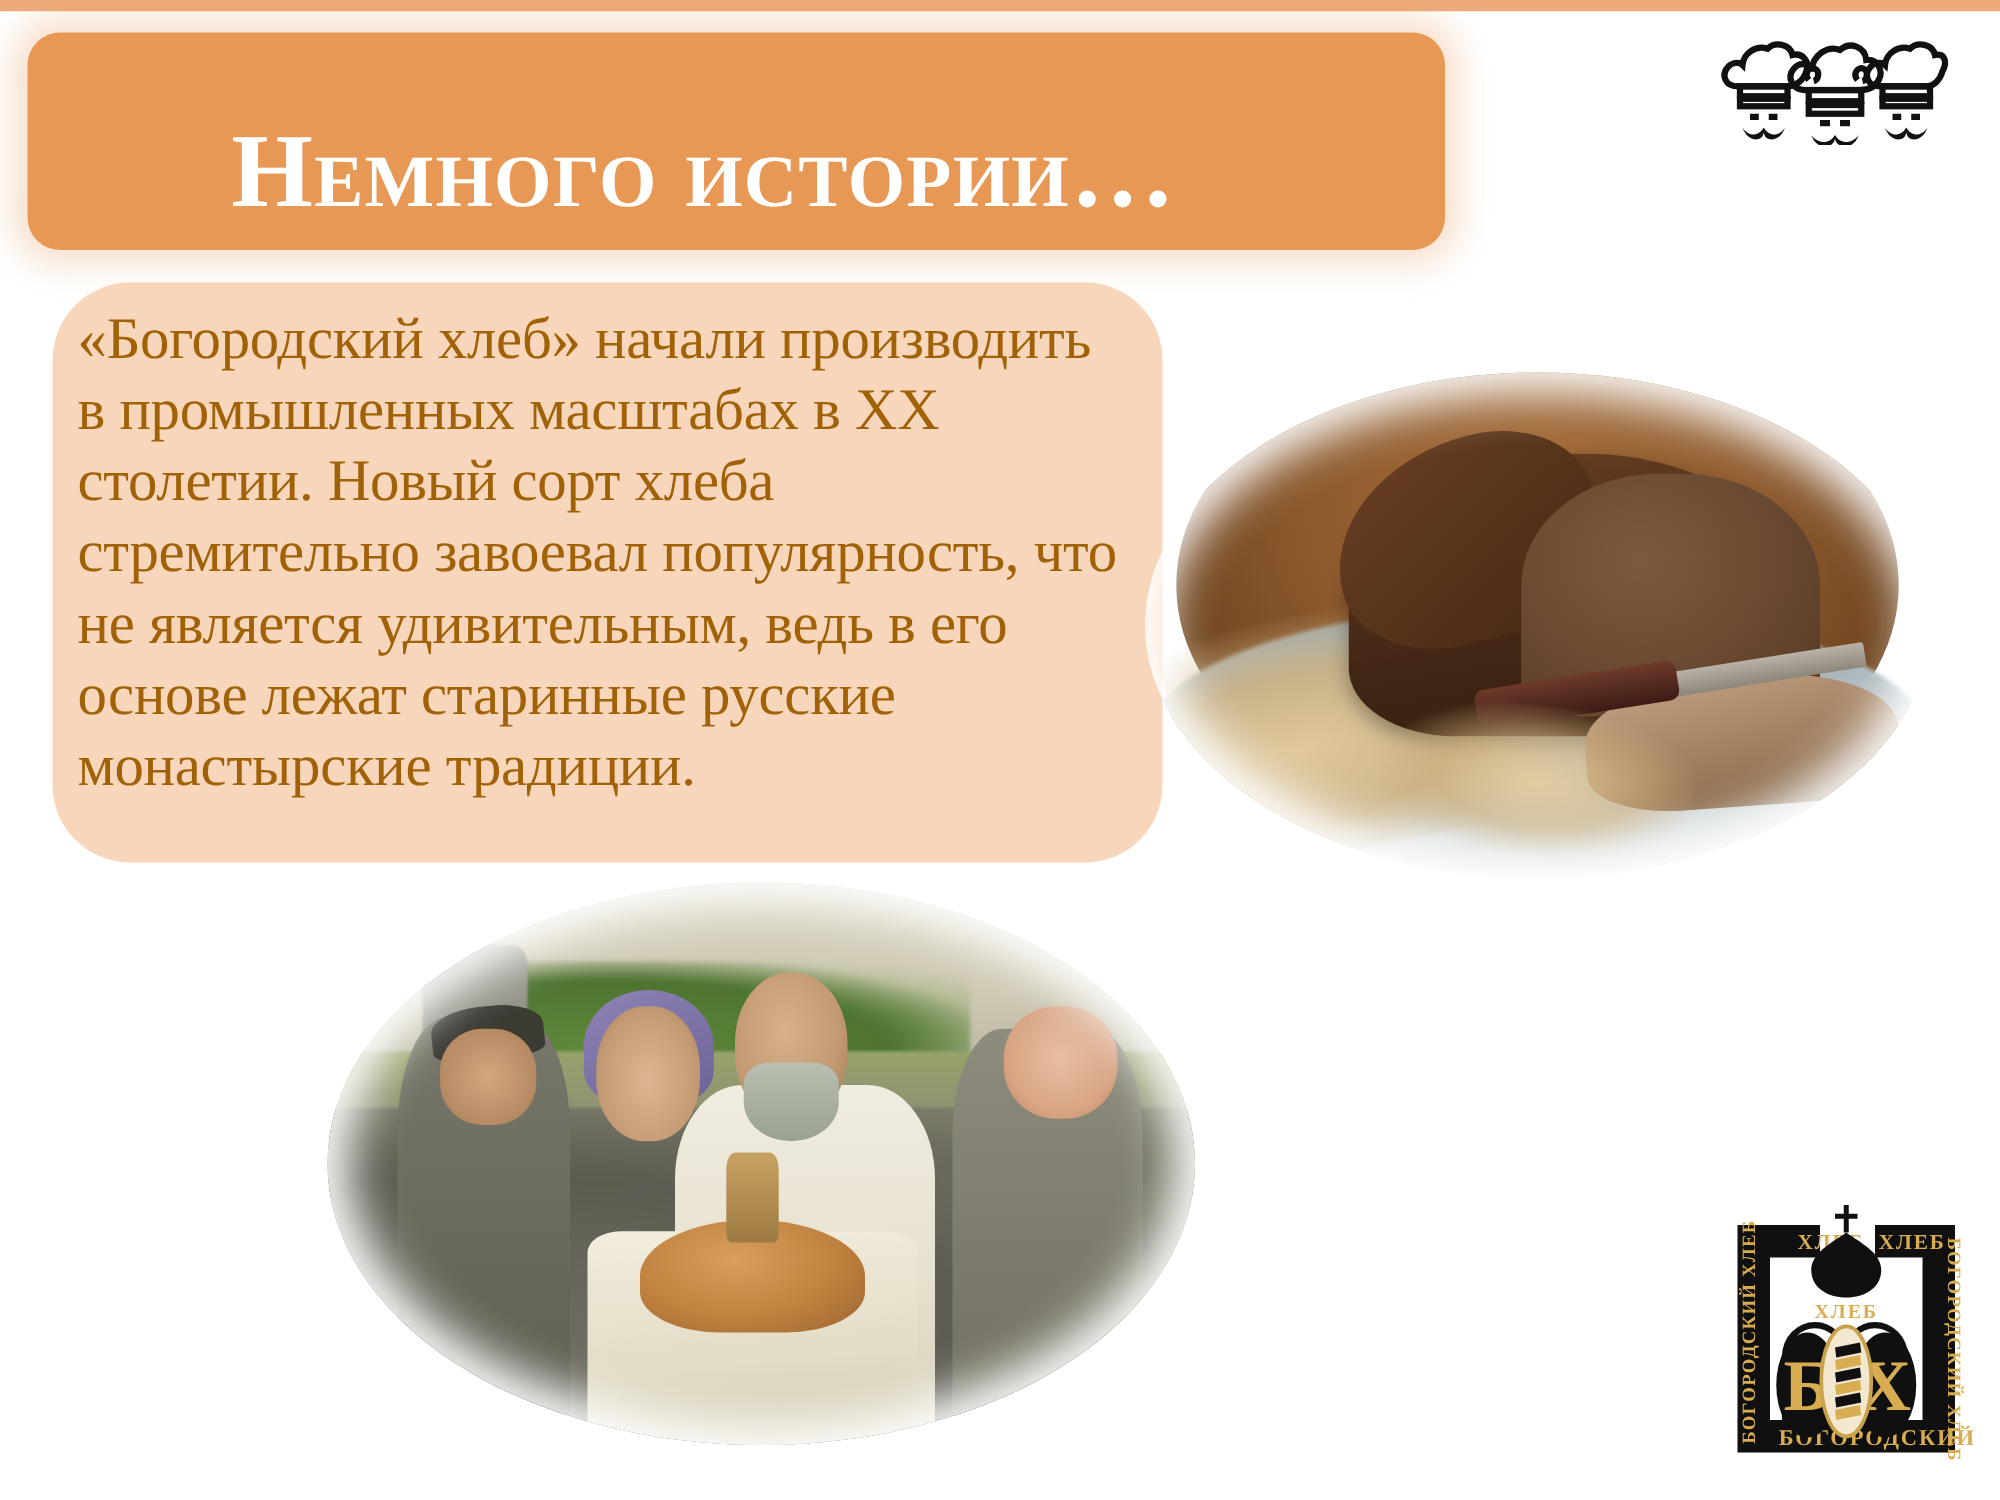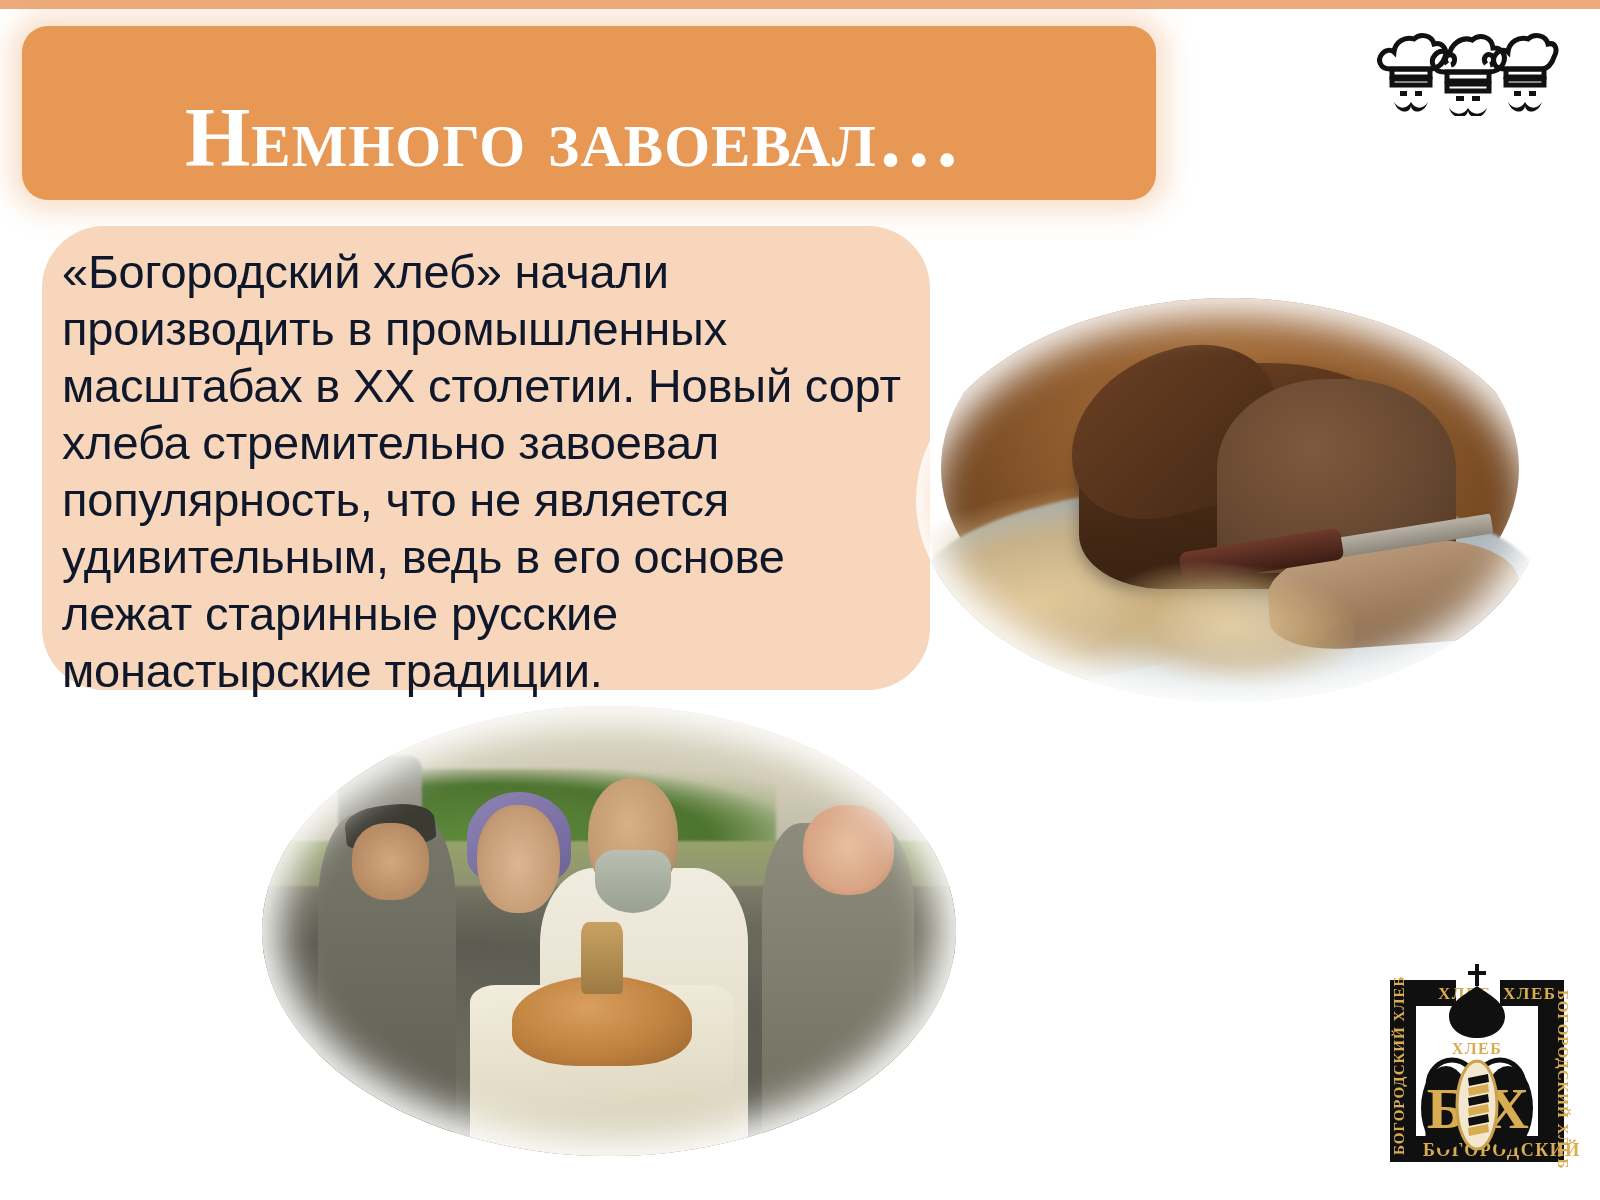--- a/index.html
+++ b/index.html
@@ -58,22 +58,22 @@
     position: absolute;
     left: 42px; top: 226px;
     width: 888px; height: 464px;
     background: #f7d6bb;
     border-radius: 62px;
   }
   .body-text {
     position: absolute;
     left: 62px; top: 243px;
     width: 840px;
-    color: #0f172a;
-    font-family: Liberation Sans, sans-serif;
+    color: #a16207;
+    font-family: Liberation Serif, serif;
     font-size: 47px;
     line-height: 57px;
     letter-spacing: -0.2px;
   }
 
   
   .oval-photo {
     position: absolute;
     border-radius: 50%;
     overflow: hidden;
@@ -309,21 +309,21 @@
     left: 1368px; top: 950px;
     width: 218px; height: 226px;
   }
 </style>
 </head>
 <body>
 
 <div class="top-strip"></div>
 
 <div class="title-bar">
-  <div class="title-text">Немного завоевал…</div>
+  <div class="title-text">Немного истории…</div>
 </div>
 
 <div class="chef-hats">
   <svg viewBox="0 0 186 92" width="186" height="92" xmlns="http://www.w3.org/2000/svg">
     <g fill="none" stroke="#111111" stroke-width="5">
 
       <path d="M16 45 C6 45 3 36 8 30 C11 26 17 25 20 28 C21 18 31 12 40 15 C46 9 58 11 60 20 C68 18 74 25 71 33 C69 40 63 45 56 45 Z"></path>
       <rect x="18" y="45" width="38" height="8"></rect>
       <rect x="18" y="55" width="38" height="6"></rect>
     </g>

